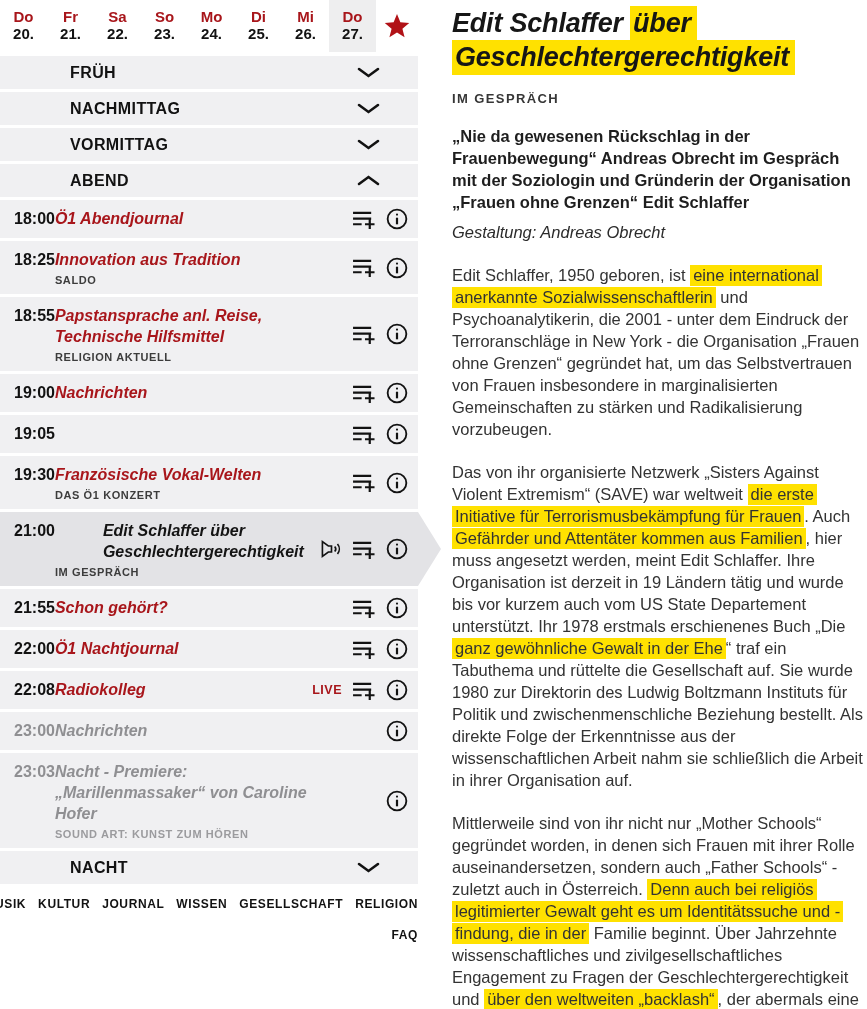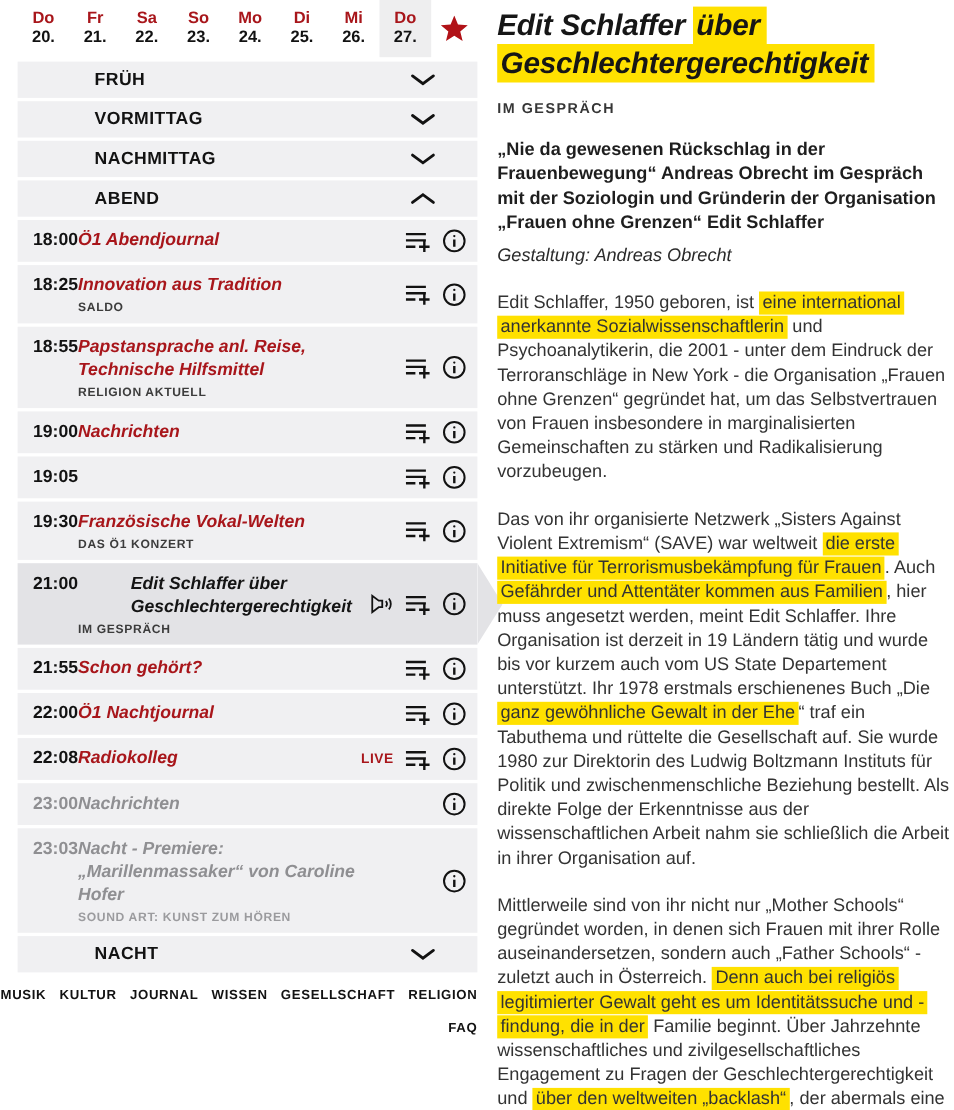--- a/index.html
+++ b/index.html
@@ -9,21 +9,21 @@
     --hl:#ffe100;
     --ink:#141414;
     --body:#333333;
   }
   *{box-sizing:border-box;margin:0;padding:0;}
   html,body{background:#ffffff;}
   body{font-family:"Liberation Sans","DejaVu Sans",sans-serif;}
   .canvas{position:relative;width:867px;height:1009px;background:#fff;overflow:hidden;}
 
   
-  .left{position:absolute;left:16px;top:0;width:418px;}
+  .left{position:absolute;left:0;top:0;width:418px;}
   .tabs{display:flex;height:52px;margin-bottom:4px;}
   .tab{width:47px;text-align:center;padding-top:9px;cursor:pointer;}
   .tab .d{color:var(--red);font-weight:700;font-size:15px;line-height:16px;}
   .tab .n{color:#121212;font-weight:700;font-size:15px;line-height:17px;}
   .tab.selected{background:#eeeeef;}
   .tab-star{width:42px;display:flex;align-items:center;justify-content:center;cursor:pointer;}
   .tab-star svg{display:block;}
 
   .section-bar{display:flex;align-items:center;justify-content:space-between;
     background:var(--row-bg);height:33px;margin-bottom:3px;padding:0 38px 0 70px;cursor:pointer;}
@@ -114,29 +114,29 @@
     <div id="schedule">
         <div class="section-bar">
           <span class="section-label">FRÜH</span>
           <span>
             <svg class="chev" width="23" height="11" viewBox="0 0 23 11" fill="none" stroke="#121212" stroke-width="2.6" stroke-linecap="round">
               <path d="M2 2l9.5 7L21 2"></path>
             </svg>
           </span>
         </div>
         <div class="section-bar">
-          <span class="section-label">VORMITTAG</span>
+          <span class="section-label">NACHMITTAG</span>
           <span>
             <svg class="chev" width="23" height="11" viewBox="0 0 23 11" fill="none" stroke="#121212" stroke-width="2.6" stroke-linecap="round">
               <path d="M2 2l9.5 7L21 2"></path>
             </svg>
           </span>
         </div>
         <div class="section-bar">
-          <span class="section-label">NACHMITTAG</span>
+          <span class="section-label">VORMITTAG</span>
           <span>
             <svg class="chev" width="23" height="11" viewBox="0 0 23 11" fill="none" stroke="#121212" stroke-width="2.6" stroke-linecap="round">
               <path d="M2 2l9.5 7L21 2"></path>
             </svg>
           </span>
         </div>
         <div class="section-bar">
           <span class="section-label">ABEND</span>
           <span>
             <svg class="chev" width="23" height="11" viewBox="0 0 23 11" fill="none" stroke="#121212" stroke-width="2.6" stroke-linecap="round">

